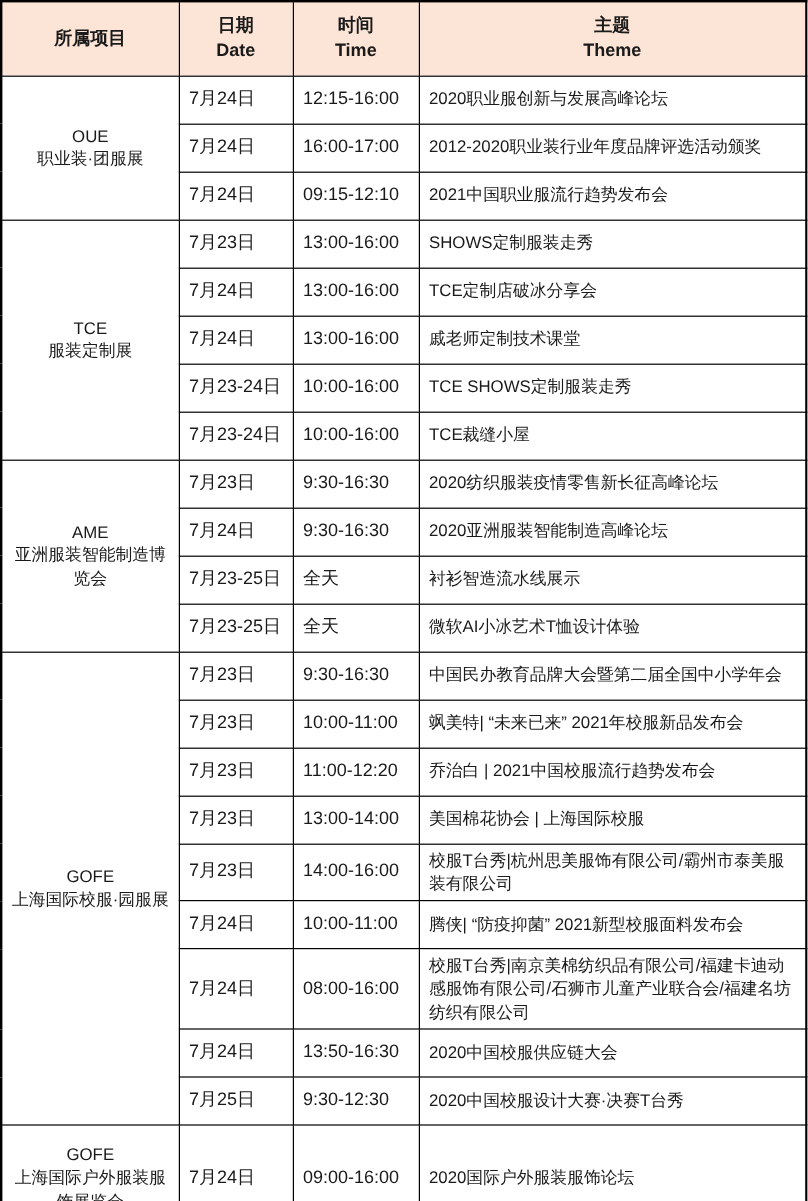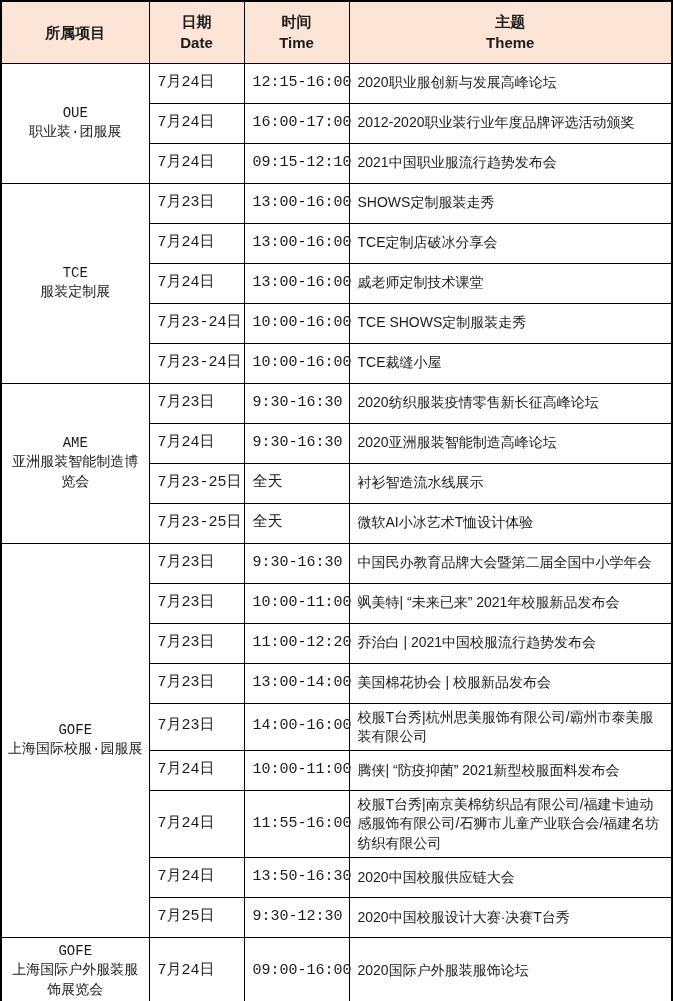--- a/index.html
+++ b/index.html
@@ -43,27 +43,25 @@
     background: #ffffff;
     height: 40px;
     padding: 4px 8px;
     font-size: 14px;
     line-height: 1.38;
   }
   td.project-cell {
     text-align: center;
     white-space: pre-line;
     font-size: 14px;
-    padding: 4px 6px;
-    font-family: Liberation Mono, monospace;
+    padding: 15px 6px;
   }
   td.date-cell, td.time-cell {
     font-size: 15px;
     white-space: nowrap;
-    font-family: Liberation Mono, monospace;
   }
   td.theme-cell {
     font-size: 14px;
   }
 </style>
 </head>
 <body>
 
 <div class="table-wrap">
   <table class="schedule">
@@ -173,35 +171,35 @@
           <td class="theme-cell">飒美特| “未来已来” 2021年校服新品发布会</td>
         </tr>
         <tr>
           <td class="date-cell">7月23日</td>
           <td class="time-cell">11:00-12:20</td>
           <td class="theme-cell">乔治白 | 2021中国校服流行趋势发布会</td>
         </tr>
         <tr>
           <td class="date-cell">7月23日</td>
           <td class="time-cell">13:00-14:00</td>
-          <td class="theme-cell">美国棉花协会 | 校服新品发布会</td>
+          <td class="theme-cell">美国棉花协会 | 上海国际校服</td>
         </tr>
         <tr>
           <td class="date-cell">7月23日</td>
           <td class="time-cell">14:00-16:00</td>
           <td class="theme-cell">校服T台秀|杭州思美服饰有限公司/霸州市泰美服装有限公司</td>
         </tr>
         <tr>
           <td class="date-cell">7月24日</td>
           <td class="time-cell">10:00-11:00</td>
           <td class="theme-cell">腾侠| “防疫抑菌” 2021新型校服面料发布会</td>
         </tr>
         <tr>
           <td class="date-cell">7月24日</td>
-          <td class="time-cell">11:55-16:00</td>
+          <td class="time-cell">08:00-16:00</td>
           <td class="theme-cell">校服T台秀|南京美棉纺织品有限公司/福建卡迪动感服饰有限公司/石狮市儿童产业联合会/福建名坊纺织有限公司</td>
         </tr>
         <tr>
           <td class="date-cell">7月24日</td>
           <td class="time-cell">13:50-16:30</td>
           <td class="theme-cell">2020中国校服供应链大会</td>
         </tr>
         <tr>
           <td class="date-cell">7月25日</td>
           <td class="time-cell">9:30-12:30</td>

